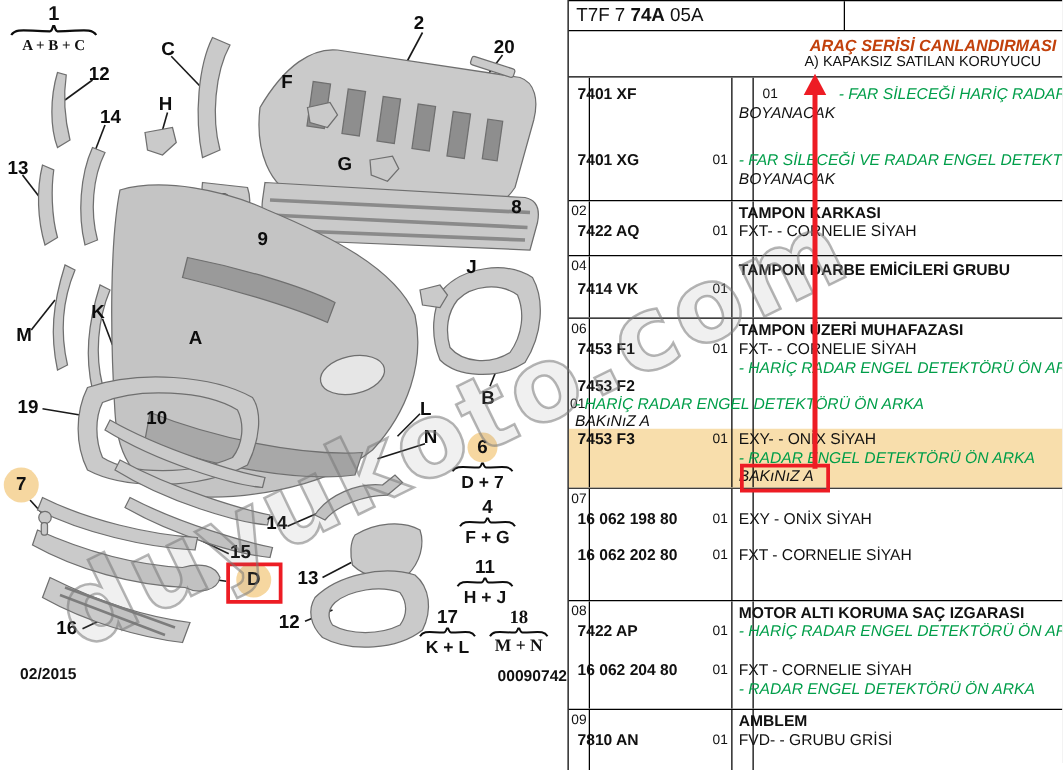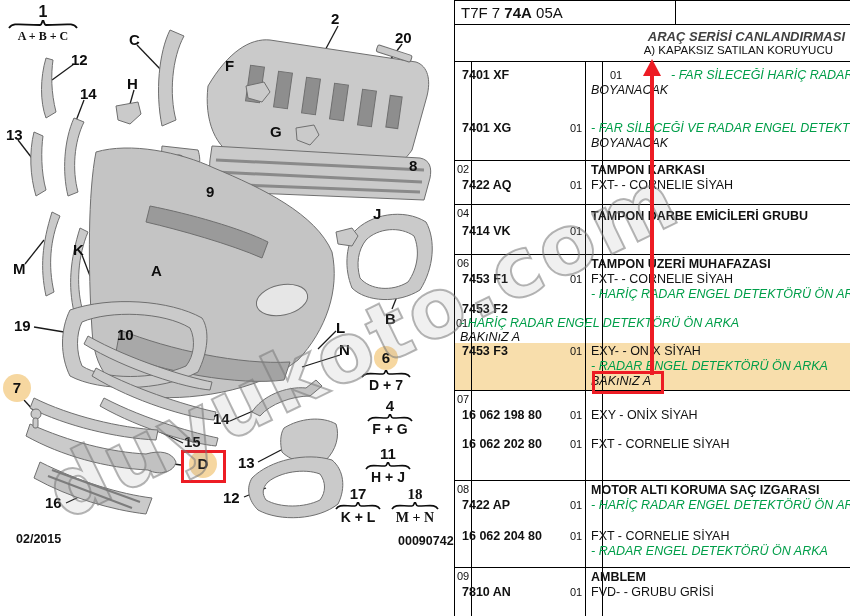--- a/index.html
+++ b/index.html
@@ -22,21 +22,21 @@
      font-family:"DejaVu Sans",sans-serif;font-weight:bold;font-size:82px;letter-spacing:3px;
      color:rgba(130,130,130,0.12);-webkit-text-stroke:2px rgba(120,120,120,0.55);
      transform:rotate(-26deg);transform-origin:0 50%;white-space:nowrap;}
   
   .parts-table{position:absolute;left:454px;top:0;width:396px;z-index:3;
      border-left:1px solid #000;box-sizing:border-box;font-size:12.5px;}
   .t-head1{position:relative;height:25px;border-top:1px solid #000;border-bottom:1px solid #000;
      box-sizing:border-box;font-size:15px;line-height:24px;padding-left:6px;}
   .t-head1 .hd-div{position:absolute;left:220px;top:0;bottom:0;width:1px;background:#000;}
   .t-head2{position:relative;height:37px;border-bottom:1px solid #000;box-sizing:border-box;text-align:right;}
-  .series-green{color:#404040;font-style:italic;font-weight:bold;font-size:13px;line-height:14px;
+  .series-green{color:#c2410c;font-style:italic;font-weight:bold;font-size:13px;line-height:14px;
      padding:5px 5px 0 0;}
   .series-sub{font-size:11.5px;line-height:13px;padding-right:17px;}
   .group{position:relative;border-bottom:1px solid #000;box-sizing:border-box;overflow:hidden;}
   .group.last{border-bottom:none;}
   .vl{position:absolute;top:0;bottom:0;width:1px;background:#000;z-index:2;}
   .v1{left:16px;} .v2{left:130px;} .v3{left:147px;}
   .gnum{position:absolute;left:2px;top:2px;font-size:11px;z-index:3;}
   .tl{display:flex;height:15px;line-height:15px;position:relative;z-index:3;}
   .tl14{height:14px;line-height:14px;flex-direction:column;}
   .cp{width:114px;padding-left:7px;font-weight:bold;flex:none;box-sizing:border-box;white-space:nowrap;overflow:hidden;}

